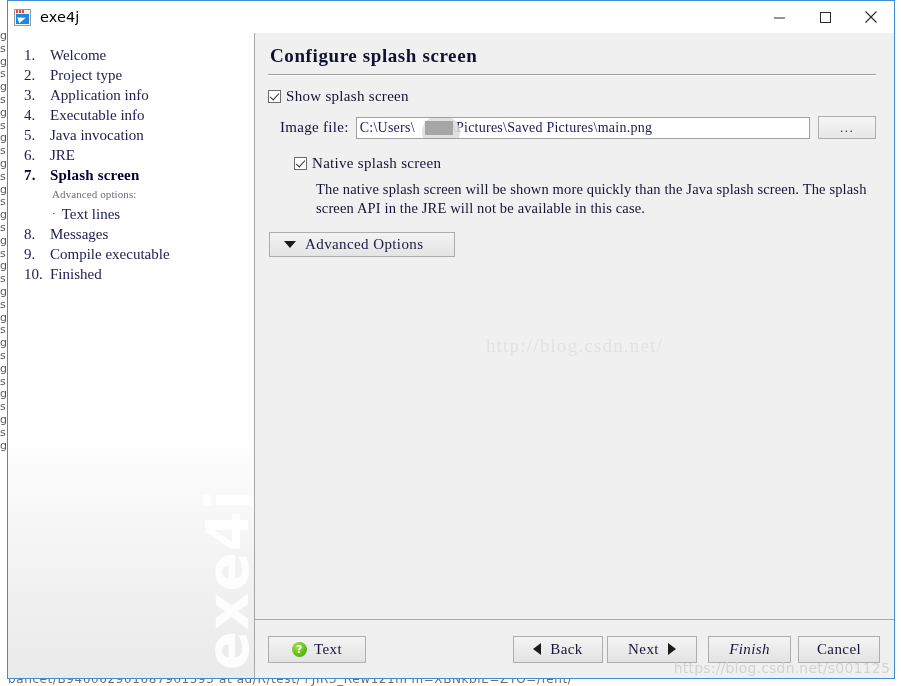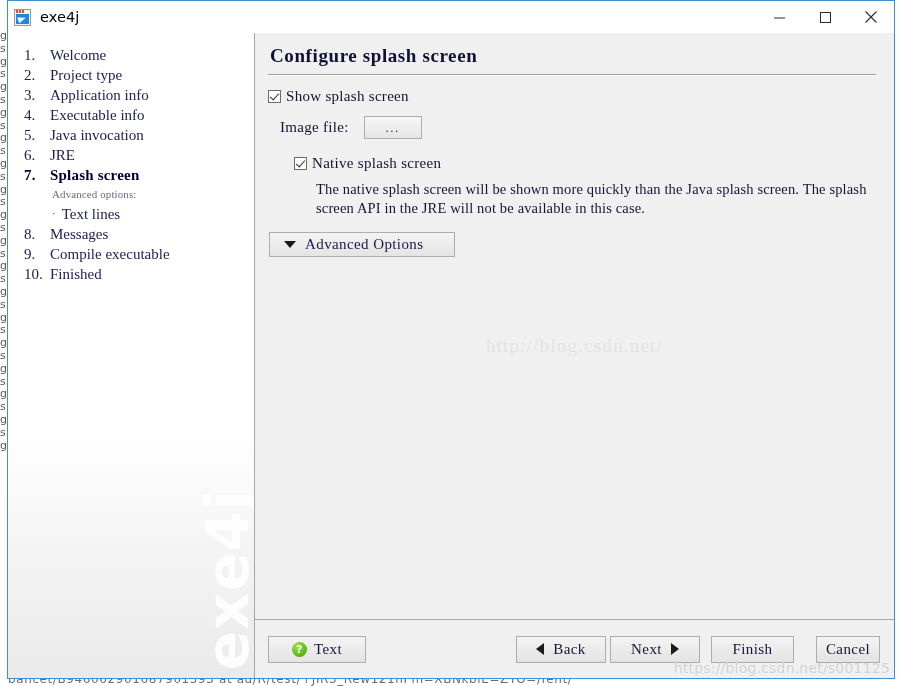--- a/index.html
+++ b/index.html
@@ -389,22 +389,22 @@
     color: #ffffff;
     font-family: "DejaVu Sans", sans-serif;
     font-size: 11px;
     font-weight: bold;
     display: flex; align-items: center; justify-content: center;
     line-height: 1;
   }
   #footer-spacer { flex: 1 1 auto; }
   #back-button  { width: 90px; gap: 9px; align-items: center; }
   #next-button  { width: 90px; gap: 9px; margin-left: 4px; }
-  #finish-button{ width: 83px; margin-left: 11px; }
-  #cancel-button{ width: 64px; margin-left: 22px; }
+  #finish-button{ width: 83px; margin-left: 11px; font-style: italic; }
+  #cancel-button{ width: 82px; margin-left: 7px; }
   .arrow-left {
     width: 0; height: 0;
     border-top: 6px solid transparent;
     border-bottom: 6px solid transparent;
     border-right: 8px solid #1b1b1b;
   }
   .arrow-right {
     width: 0; height: 0;
     border-top: 6px solid transparent;
     border-bottom: 6px solid transparent;
@@ -554,20 +554,27 @@
         <div id="page-title">Configure splash screen</div>
         <div id="title-sep"></div>
 
         <div class="chk-row">
           <span class="checkbox checked"></span>
           <span class="chk-label">Show splash screen</span>
         </div>
 
         <div class="field-row">
           <span class="field-label">Image file:</span>
+          <div id="image-file-input">
+            <span>C:\Users\</span>
+              <span style="display:inline-block;width:37px"></span>
+              <span>\Pictures\Saved Pictures\main.png</span>
+            <span id="redaction-blob"></span>
+            <span id="redaction-box"></span>
+          </div>
           <div id="browse-button">...</div>
         </div>
 
         <div class="chk-row indent">
           <span class="checkbox checked"></span>
           <span class="chk-label">Native splash screen</span>
         </div>
 
         <div class="help-text">The native splash screen will be shown more quickly than the Java splash screen. The splash screen API in the JRE will not be available in this case.</div>
 

